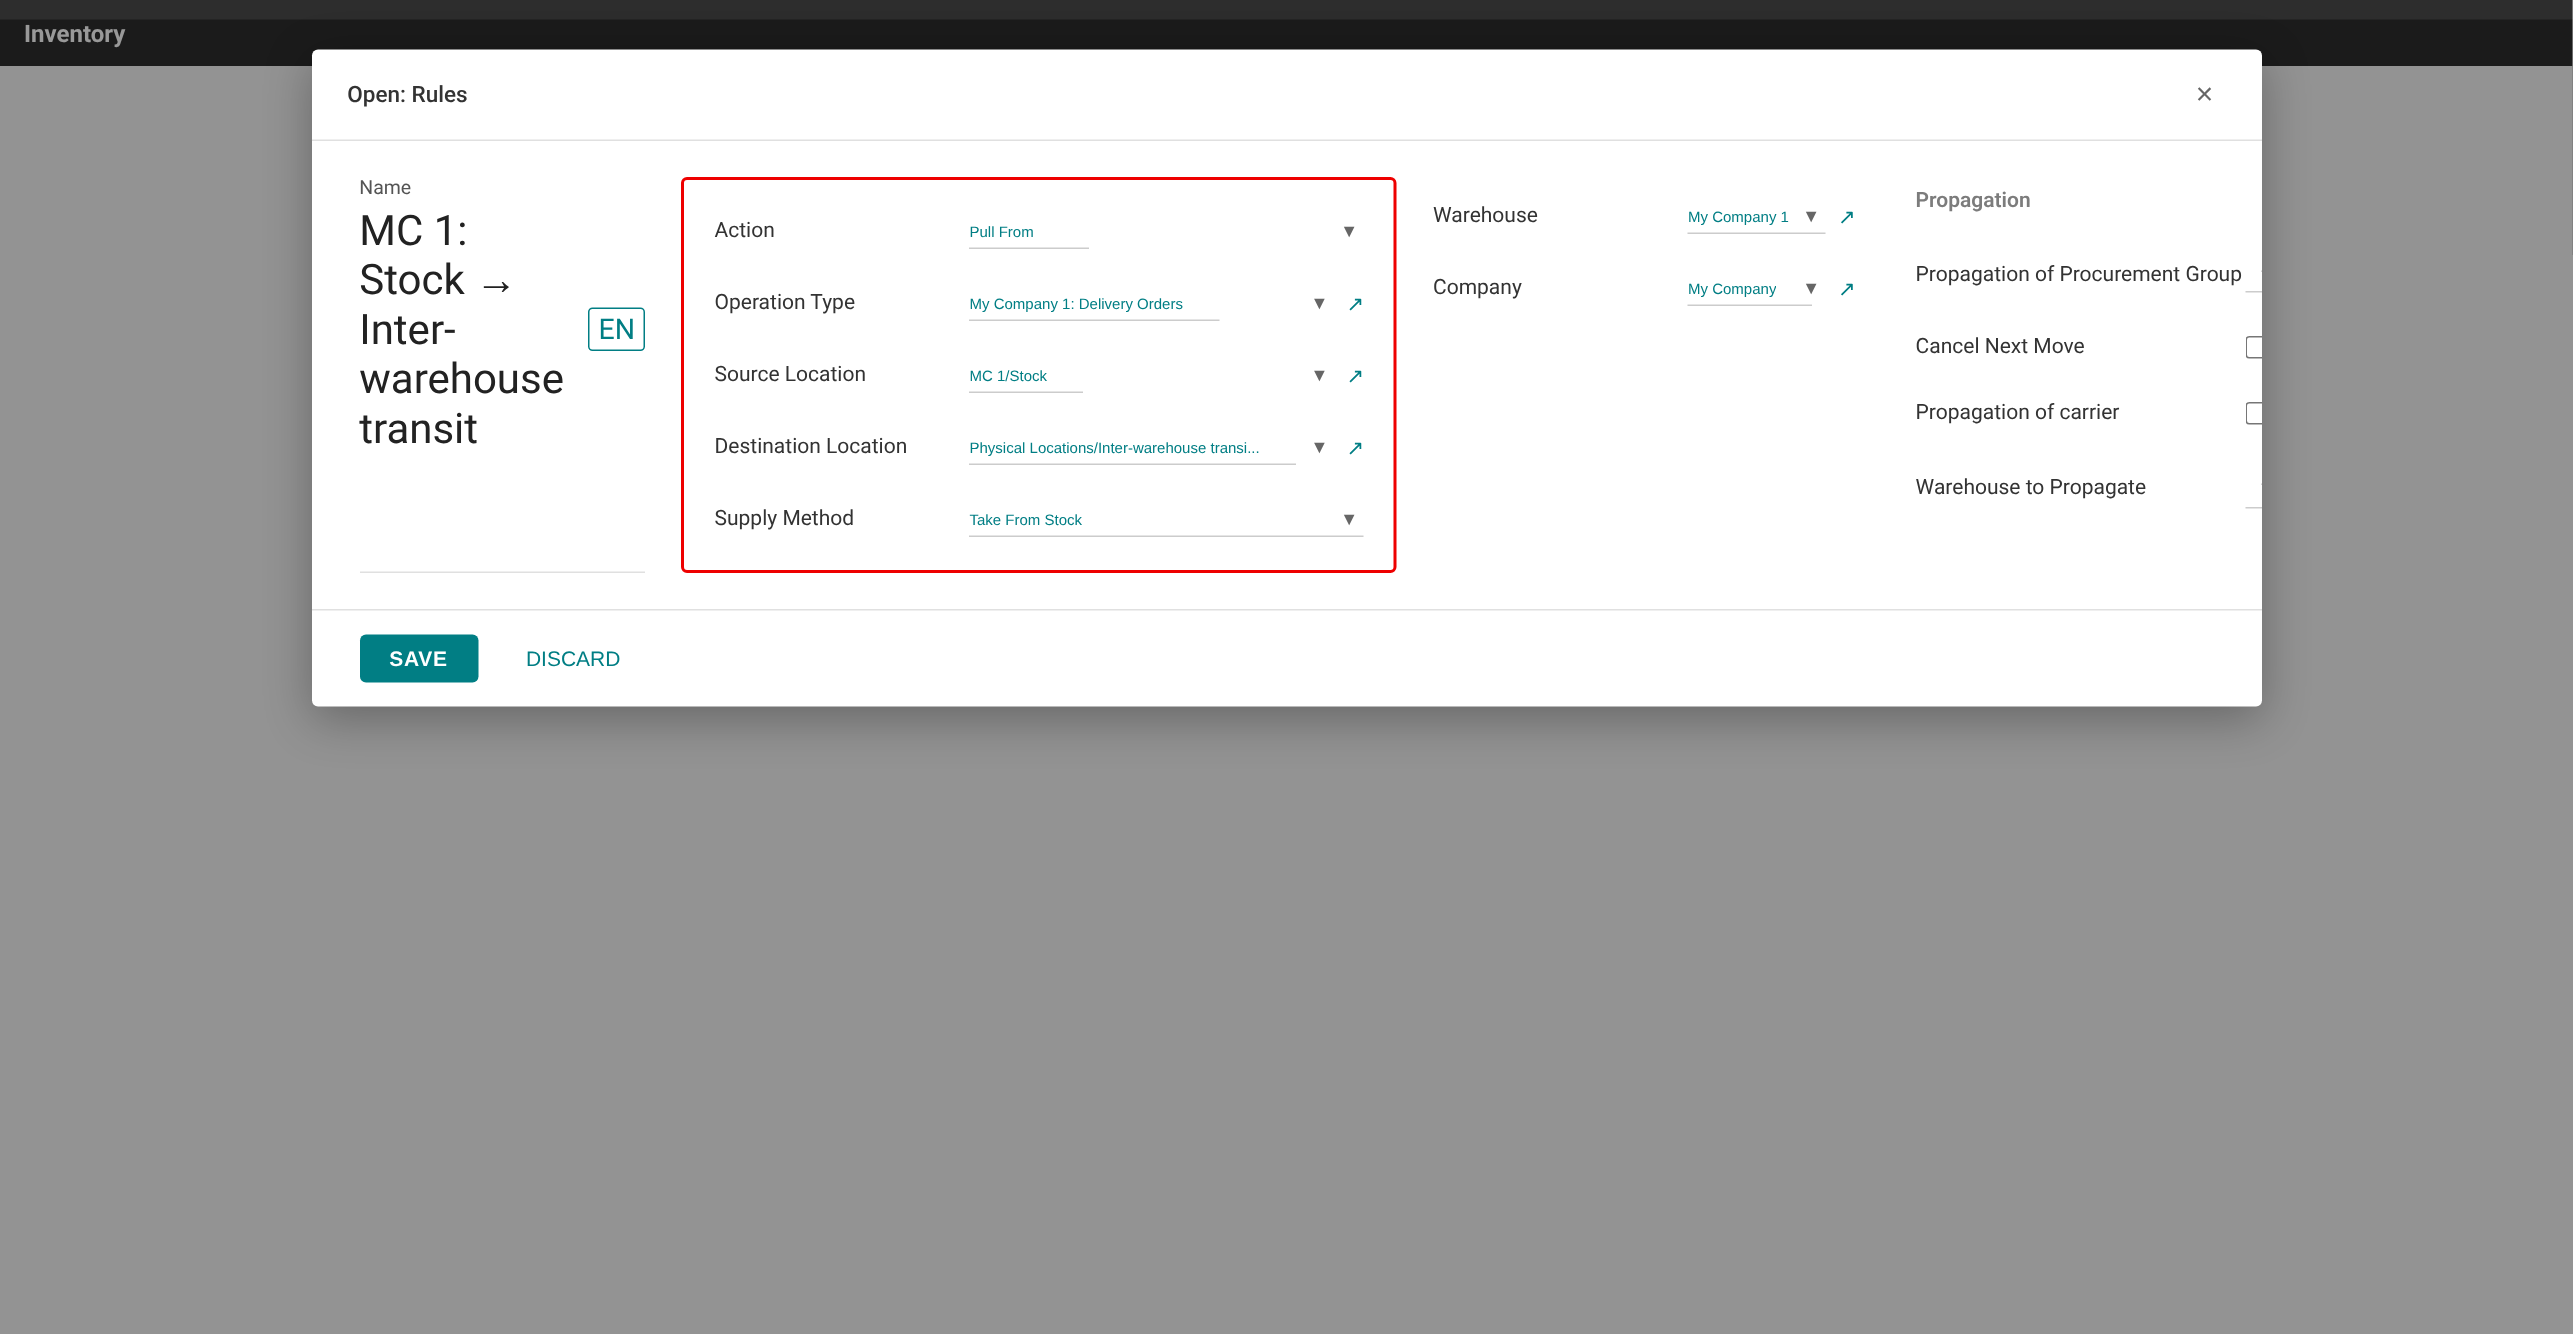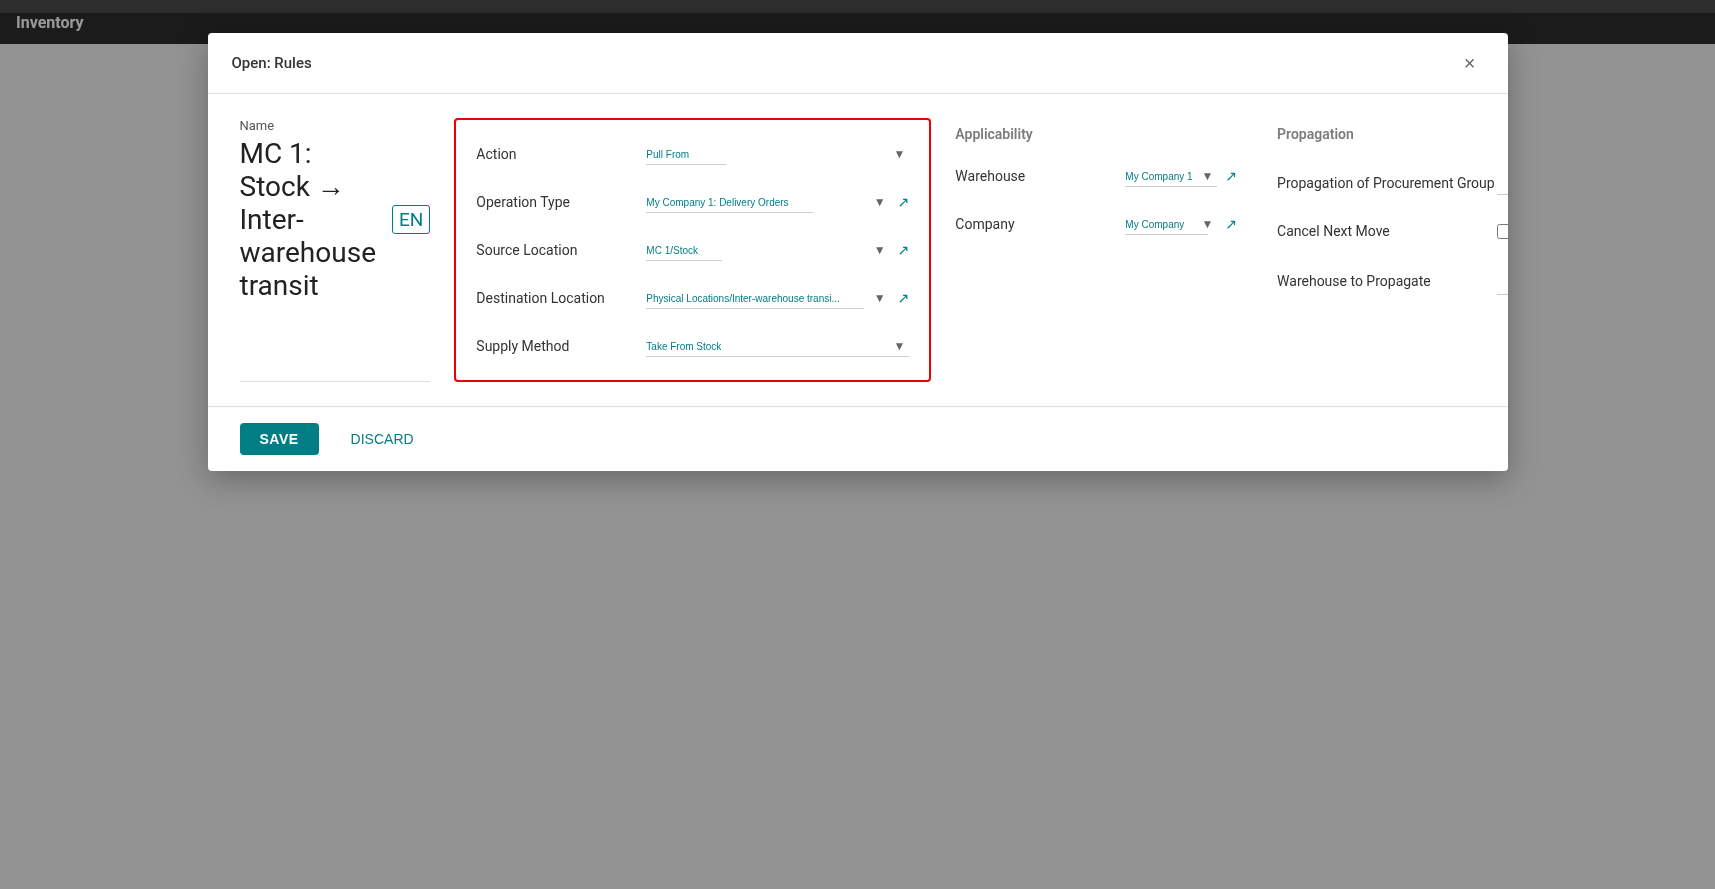--- a/index.html
+++ b/index.html
@@ -448,21 +448,20 @@
 
           </div>
         </div>
 
 
       </div>
 
       <div class="two-col">
 
         <div class="left-col applicability-section">
-          <div class="section-title">Applicability</div>
 
           <div class="form-row">
             <span class="form-row-label">Warehouse</span>
             <div class="form-field-wrapper">
               <div class="select-wrapper">
                 <select class="form-select">
                   <option>My Company 1</option>
                 </select>
                 <span class="select-arrow">▼</span>
               </div>
@@ -503,20 +502,26 @@
             </div>
           </div>
 
           <div class="prop-row">
             <span class="prop-label">Cancel Next Move</span>
             <div class="prop-field">
               <input type="checkbox" class="prop-checkbox" style="">
             </div>
           </div>
 
+          <div class="prop-row">
+            <span class="prop-label">Propagation of carrier</span>
+            <div class="prop-field">
+              <input type="checkbox" class="prop-checkbox" style="">
+            </div>
+          </div>
 
           <div class="prop-row">
             <span class="prop-label">Warehouse to Propagate</span>
             <div class="prop-field">
               <div class="warehouse-select-wrapper">
                 <select class="warehouse-select">
                   <option value=""></option>
                 </select>
                 <span class="select-arrow">▼</span>
               </div>

